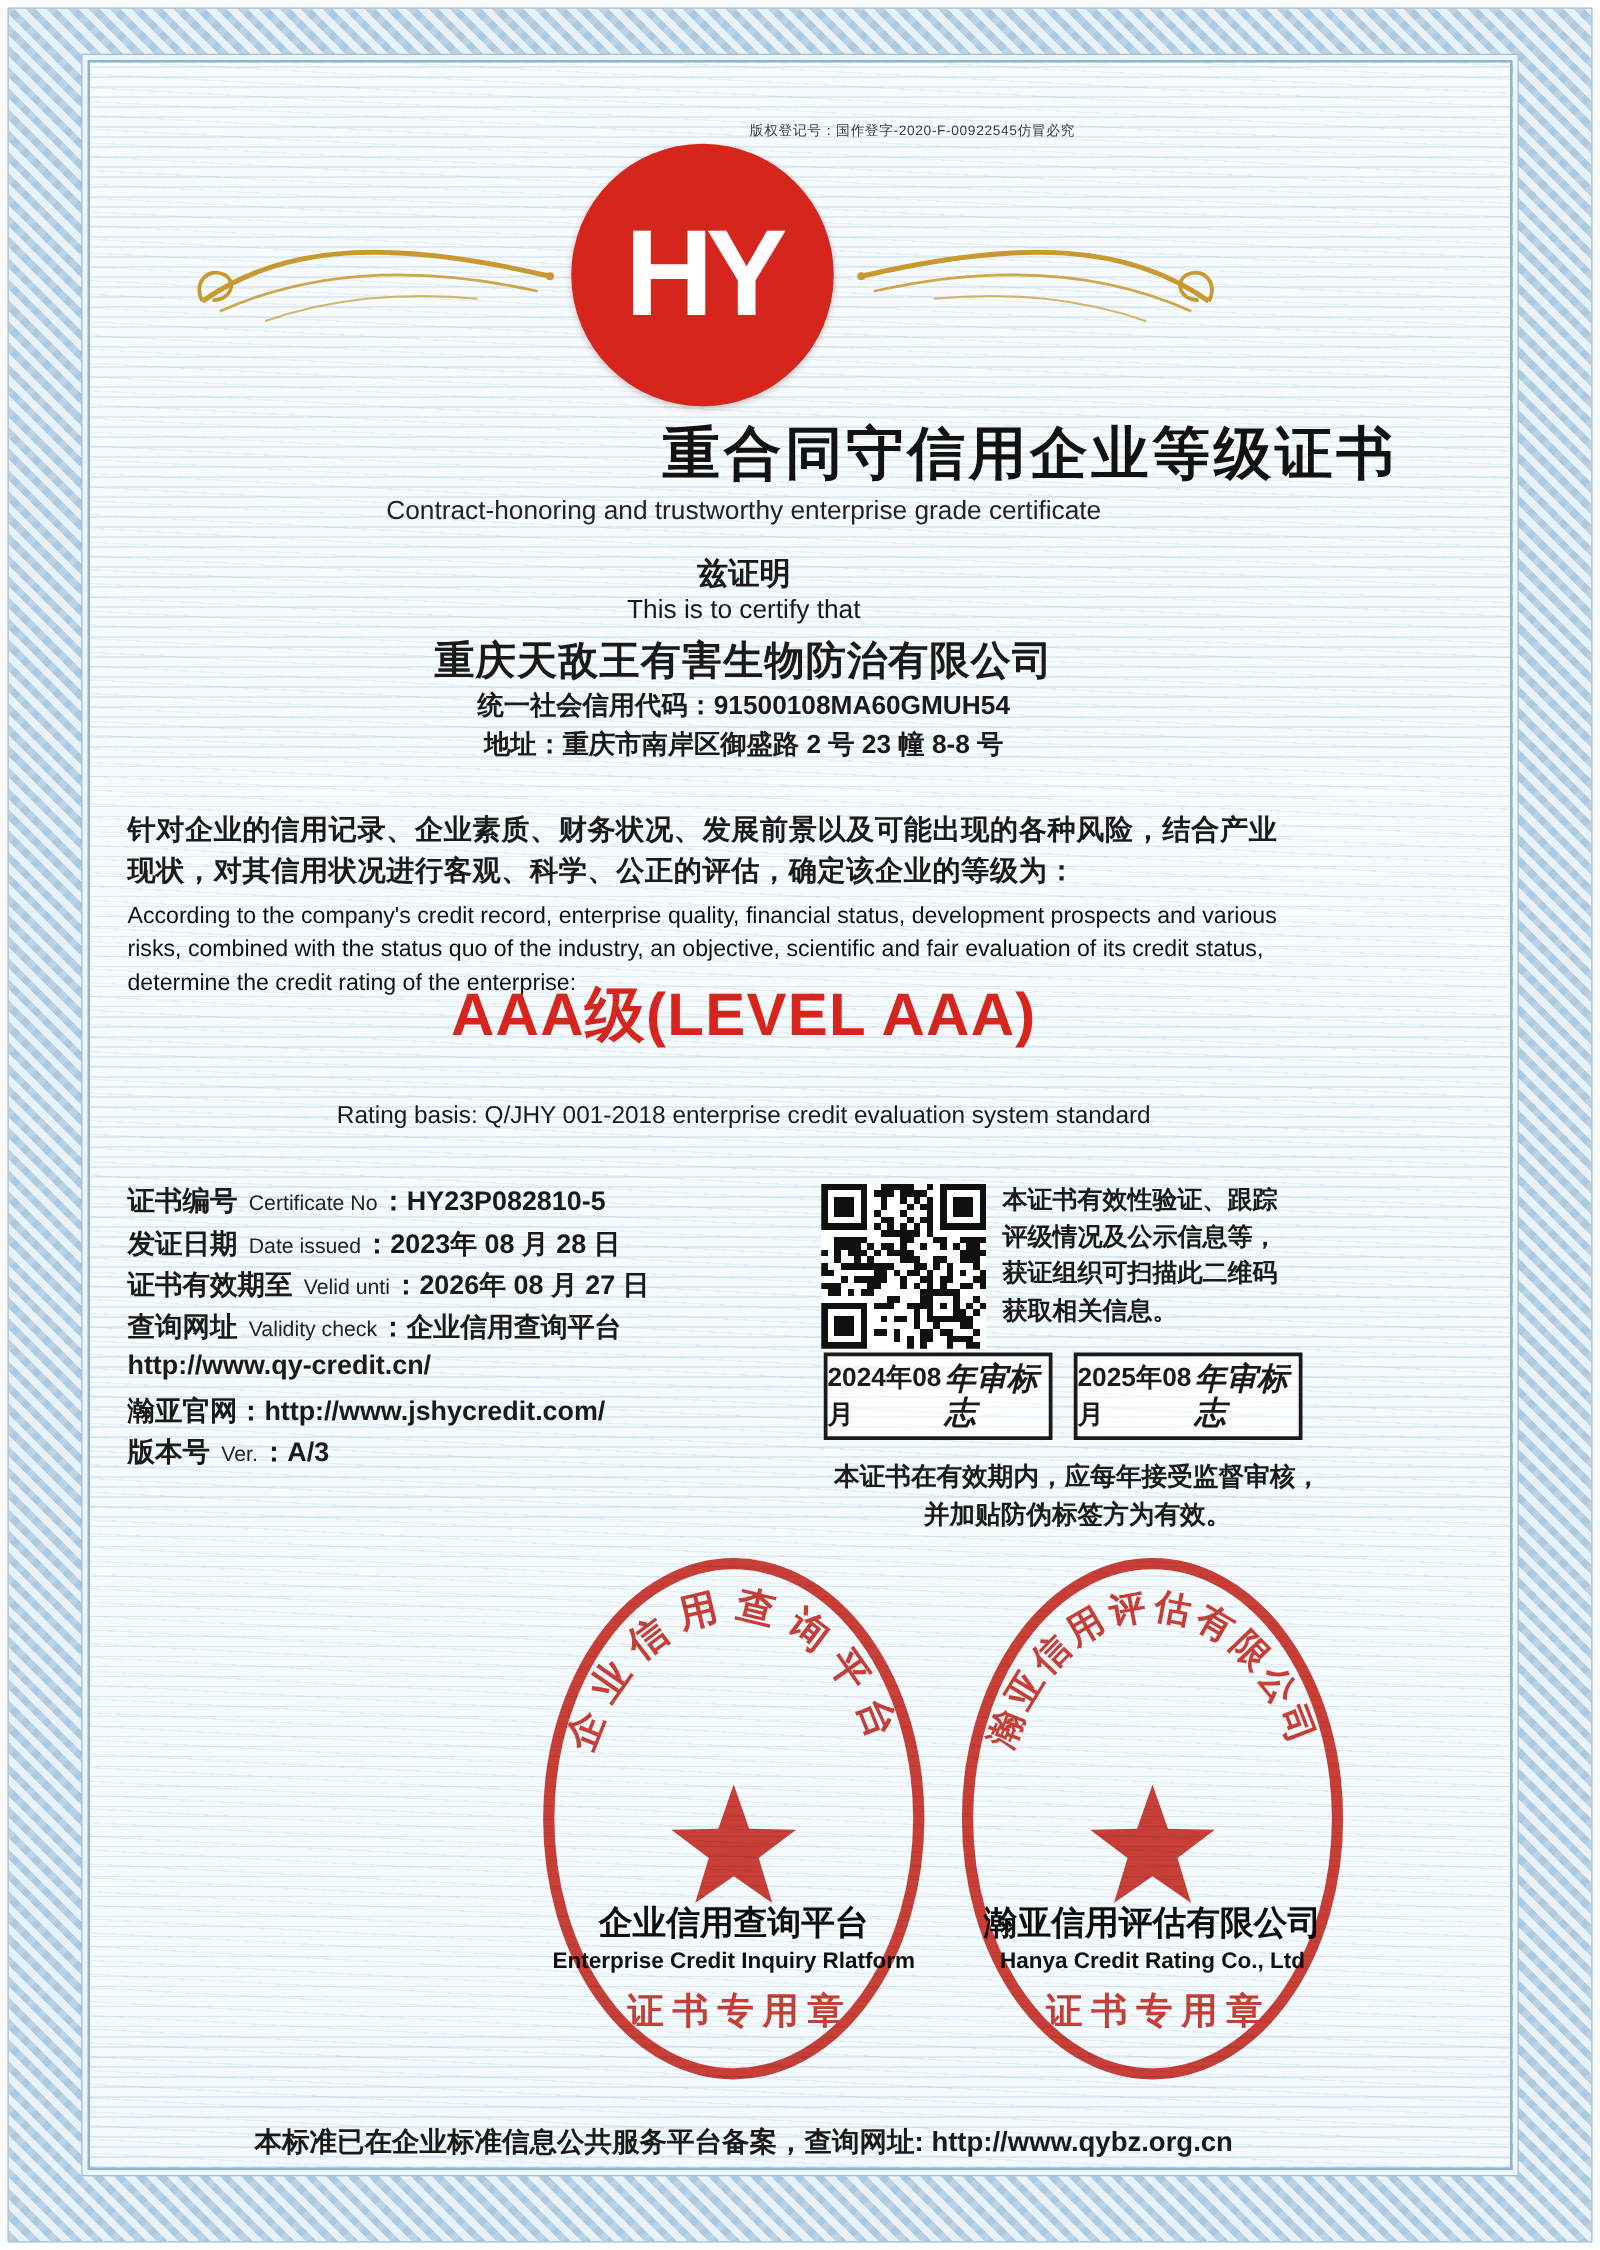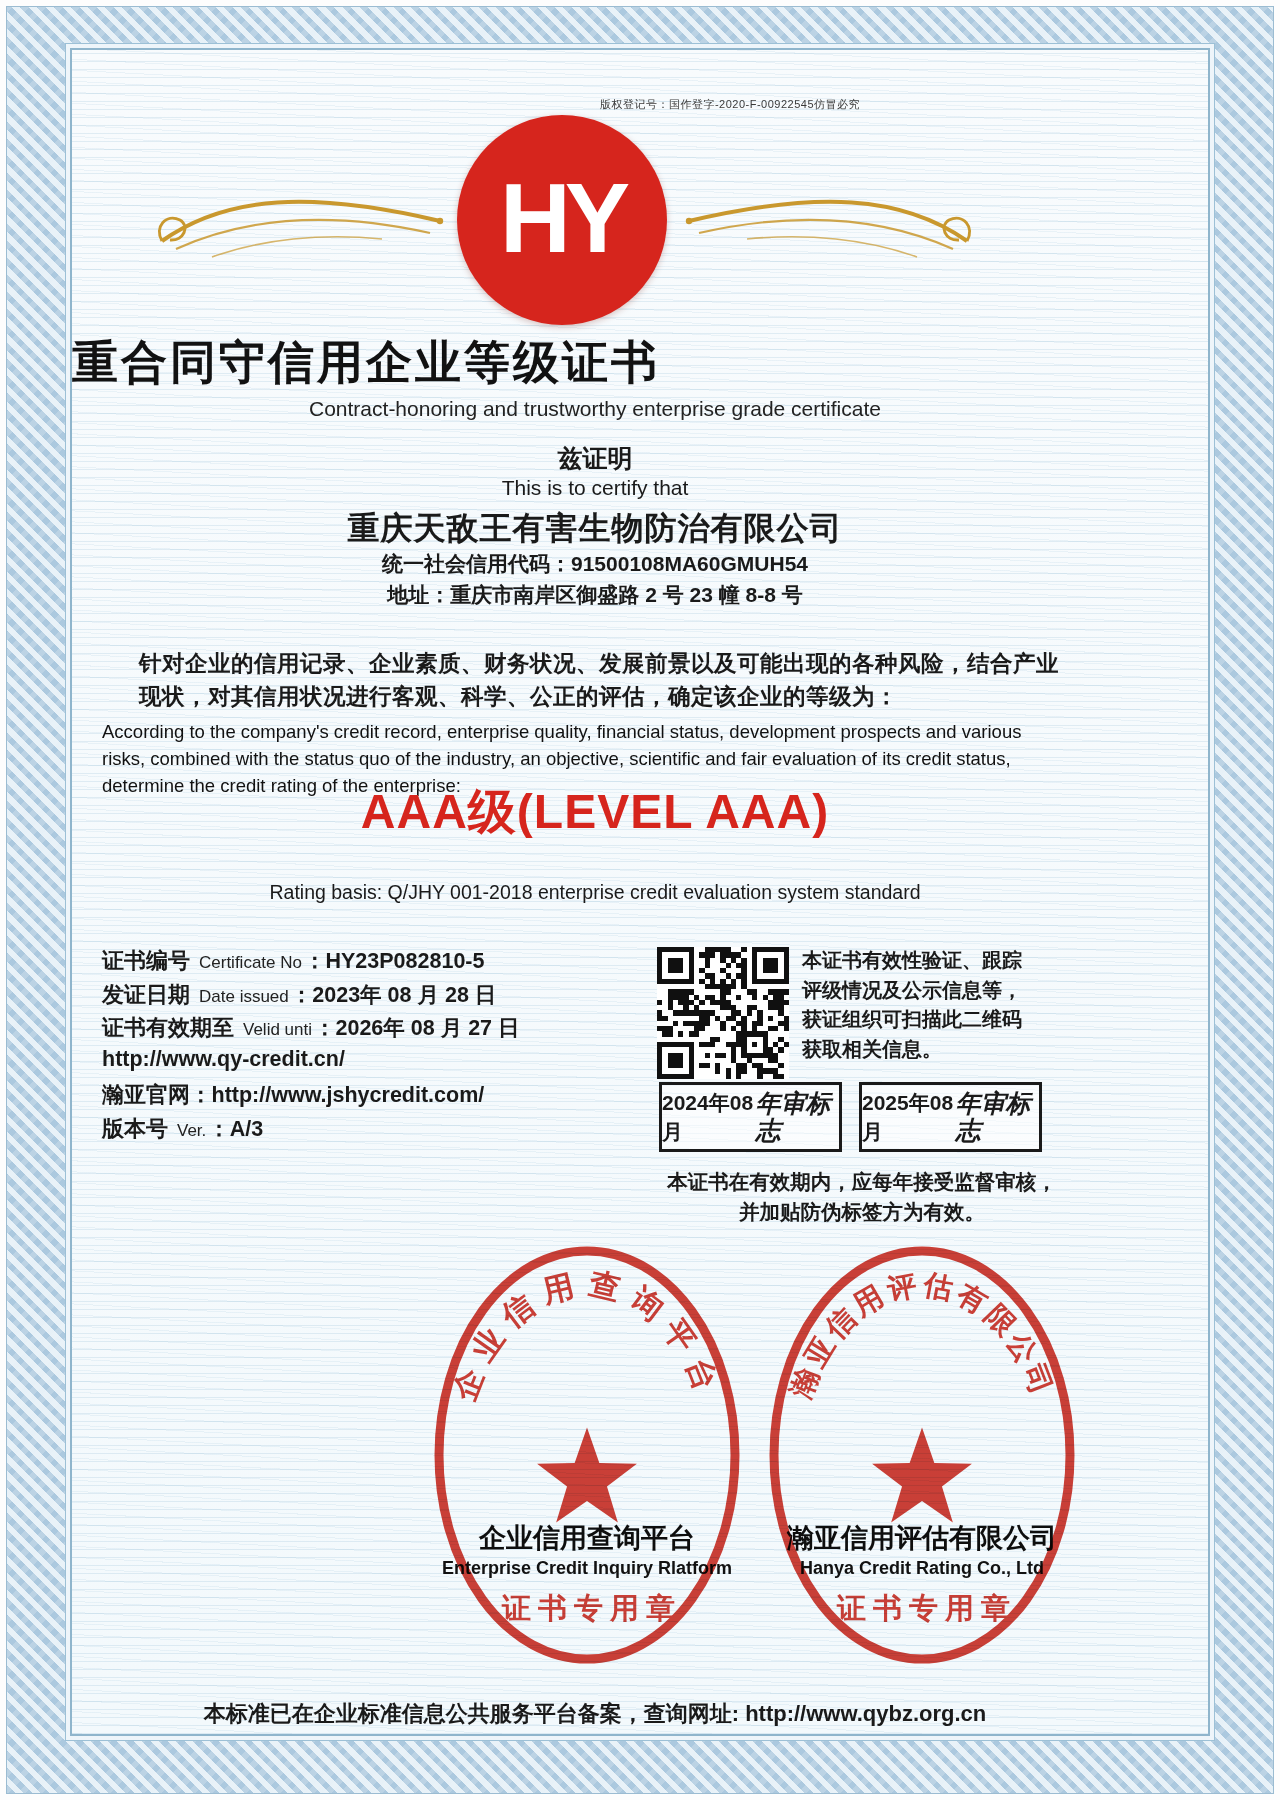--- a/index.html
+++ b/index.html
@@ -31,31 +31,31 @@
   .logo-circle {
     position:absolute; left:385px; top:65px; width:210px; height:210px; border-radius:50%;
     background:#d6251d; display:flex; align-items:center; justify-content:center;
     box-shadow:0 2px 6px rgba(120,30,20,.25);
   }
   .logo-circle span { color:#fff; font-size:98px; font-weight:800; letter-spacing:-6px; transform:translateY(-2px); }
   .flourish { position:absolute; top:137px; width:295px; height:85px; }
   .flourish.left { left:80px; }
   .flourish.right { left:610px; transform:scaleX(-1); }
 
-  .title { position:absolute; top:282px; left:0; width:100%; text-align:left; font-size:46px; font-weight:800; letter-spacing:3px; color:#121212; white-space:nowrap; }
+  .title { position:absolute; top:282px; left:0; width:100%; text-align:right; font-size:46px; font-weight:800; letter-spacing:3px; color:#121212; white-space:nowrap; }
   .subtitle { position:absolute; top:347px; left:0; width:100%; text-align:center; font-size:21px; color:#222; white-space:nowrap; }
   .certify-zh { position:absolute; top:392px; left:0; width:100%; text-align:center; font-size:25px; font-weight:600; }
   .certify-en { position:absolute; top:426px; left:0; width:100%; text-align:center; font-size:21px; }
   .company { position:absolute; top:457px; left:0; width:100%; text-align:center; font-size:32px; font-weight:800; letter-spacing:1px; white-space:nowrap; }
   .cred-line { position:absolute; left:0; width:100%; text-align:center; font-size:21px; font-weight:600; white-space:nowrap; }
   .credit-code { top:500px; }
   .address { top:531px; }
 
   .para { position:absolute; top:597px; left:30px; width:1010px; }
-  .para .zh { font-size:22.5px; font-weight:600; line-height:33px; white-space:nowrap; letter-spacing:.5px;margin-left:37px; }
+  .para .zh { font-size:22.5px; font-weight:600; line-height:33px; white-space:nowrap; letter-spacing:.5px; }
   .para .en { font-size:18.5px; line-height:27px; white-space:nowrap; color:#111; }
   .para .en.first { margin-top:5px; }
 
   .rating-level { position:absolute; top:730px; left:0; width:100%; text-align:center; font-size:48px; font-weight:800; color:#d6251d; letter-spacing:1px; white-space:nowrap; }
   .basis-zh { position:absolute; top:803px; left:0; width:100%; text-align:center; font-size:19.5px; font-weight:600; white-space:nowrap; }
   .basis-en { position:absolute; top:831px; left:0; width:100%; text-align:center; font-size:19.5px; white-space:nowrap; }
 
   .details { position:absolute; top:896px; left:30px; }
   .detail-row { height:33.5px; display:flex; align-items:baseline; white-space:nowrap; }
   .dl-zh { font-size:22px; font-weight:700; }
@@ -146,20 +146,25 @@
     </div>
     <div class="detail-row">
       <span class="dl-zh">发证日期</span>
           <span class="dl-en">Date issued</span>
           <span class="dl-val">：2023年 08 月 28 日</span>
     </div>
     <div class="detail-row">
       <span class="dl-zh">证书有效期至</span>
           <span class="dl-en">Velid unti</span>
           <span class="dl-val">：2026年 08 月 27 日</span>
+    </div>
+    <div class="detail-row">
+      <span class="dl-zh">查询网址</span>
+          <span class="dl-en">Validity check</span>
+          <span class="dl-val">：企业信用查询平台</span>
     </div>
     <div class="detail-row">
       <span class="dl-zh"></span>
           <span class="dl-en"></span>
           <span class="dl-val">http://www.qy-credit.cn/</span>
     </div>
     <div class="detail-row">
       <span class="dl-zh">瀚亚官网</span>
           <span class="dl-en"></span>
           <span class="dl-val">：http://www.jshycredit.com/</span>

